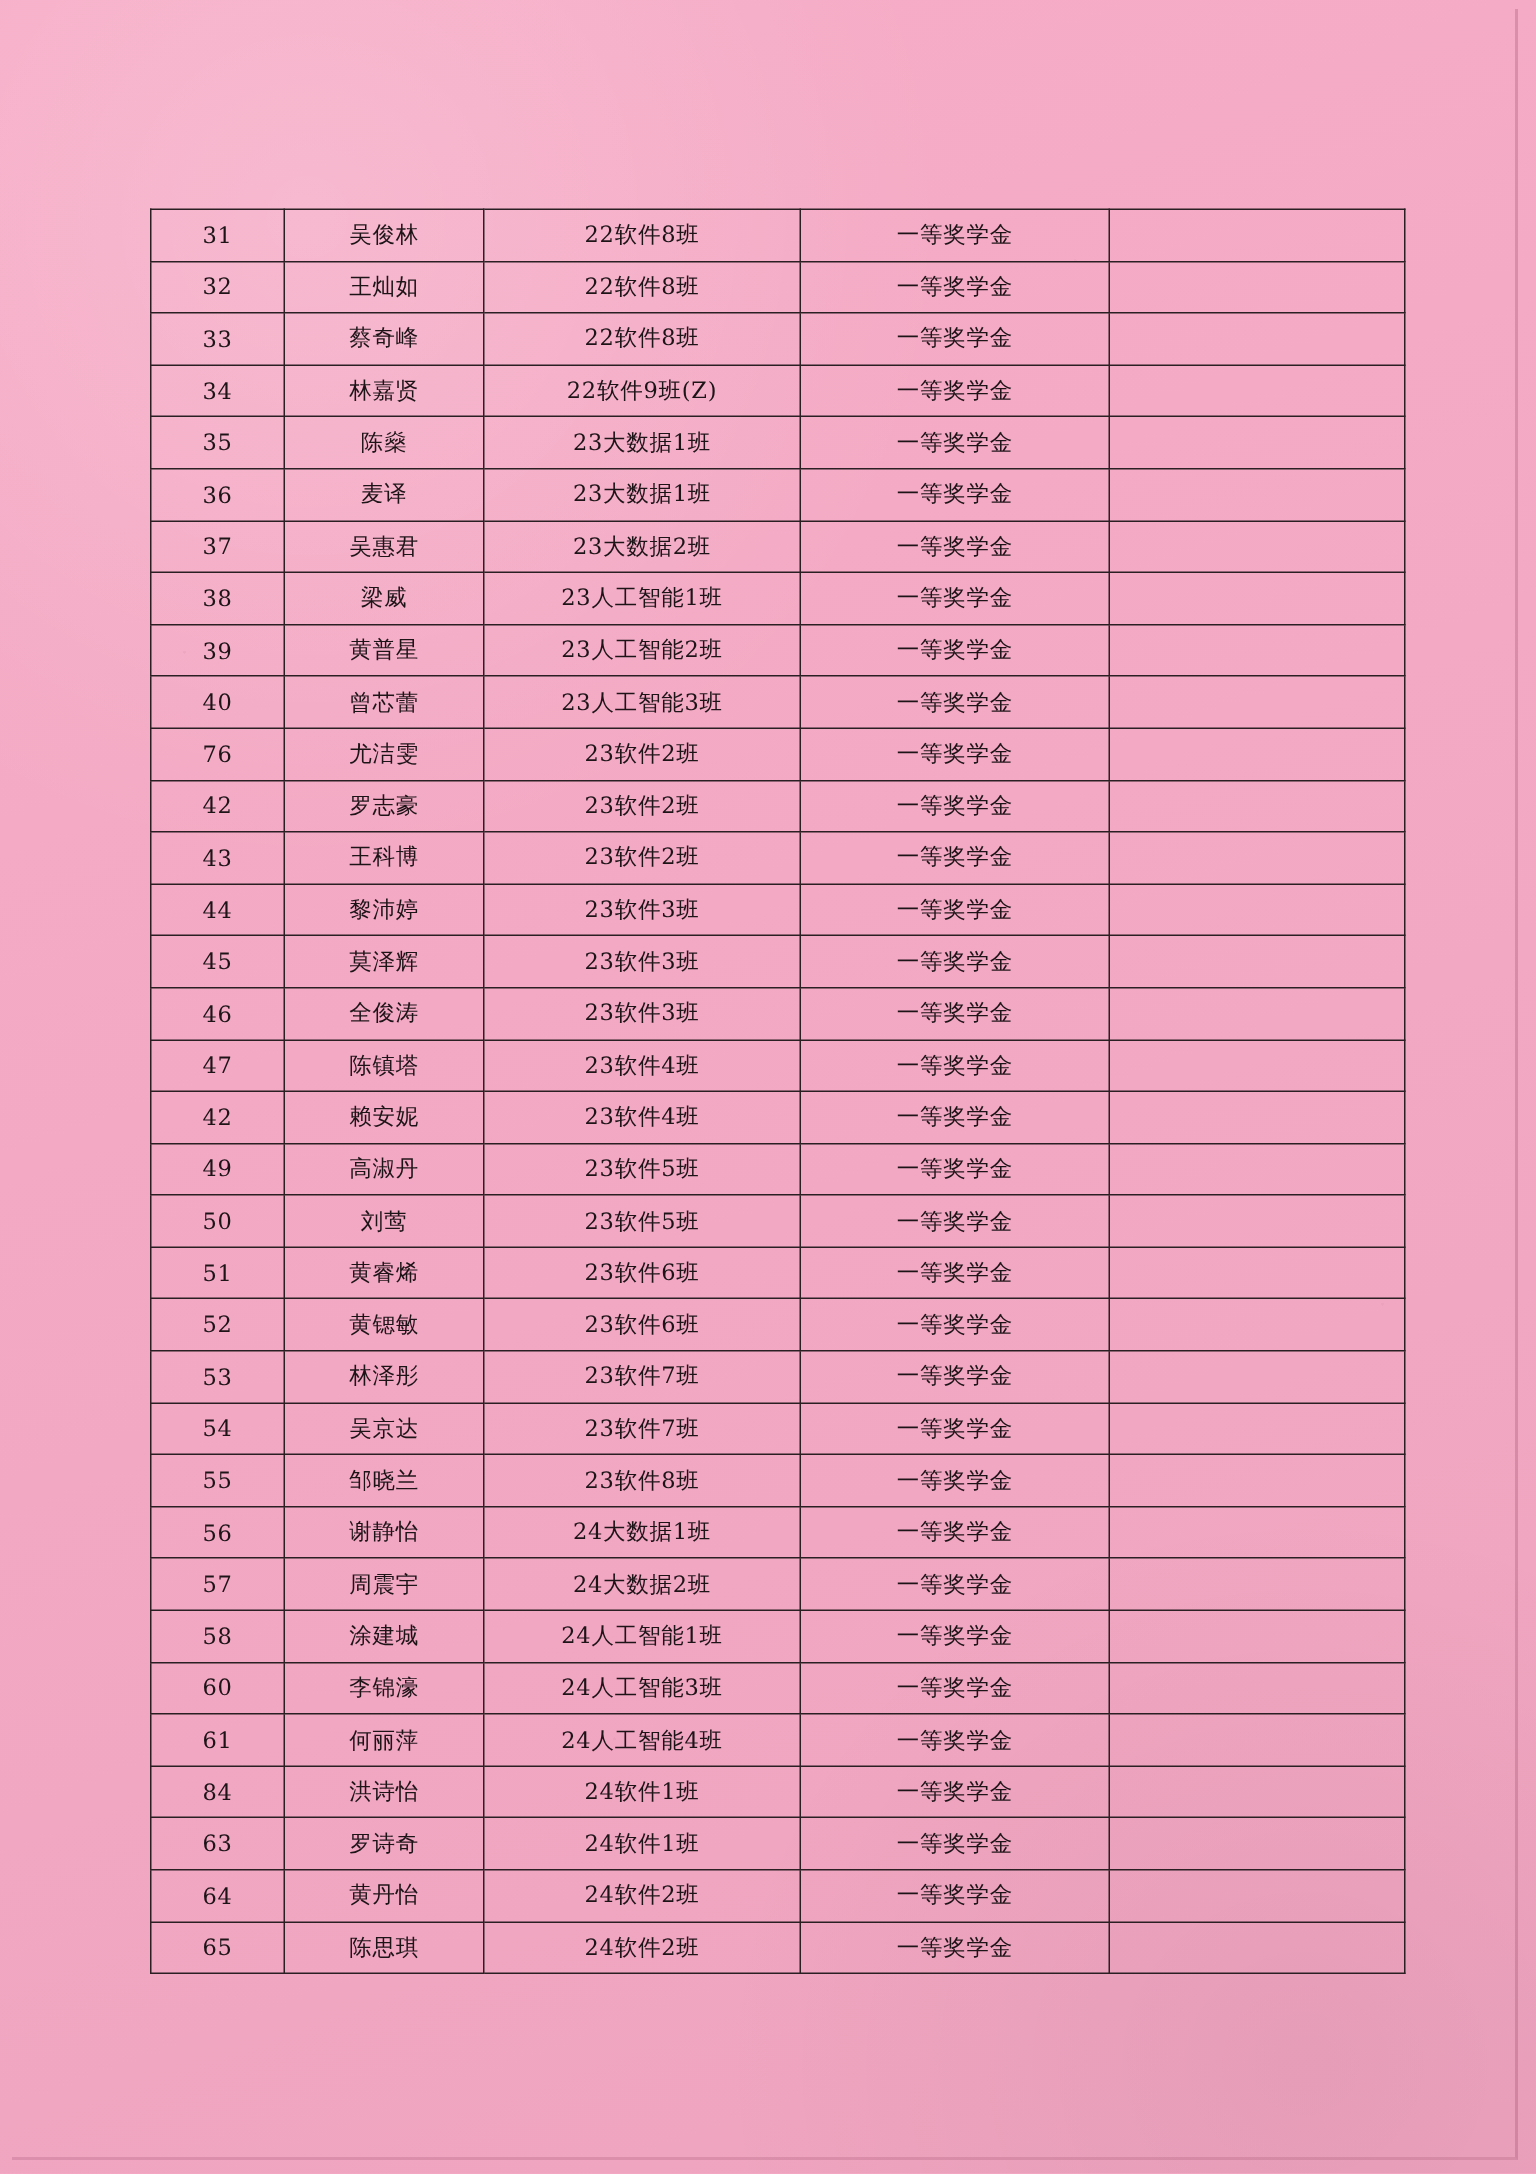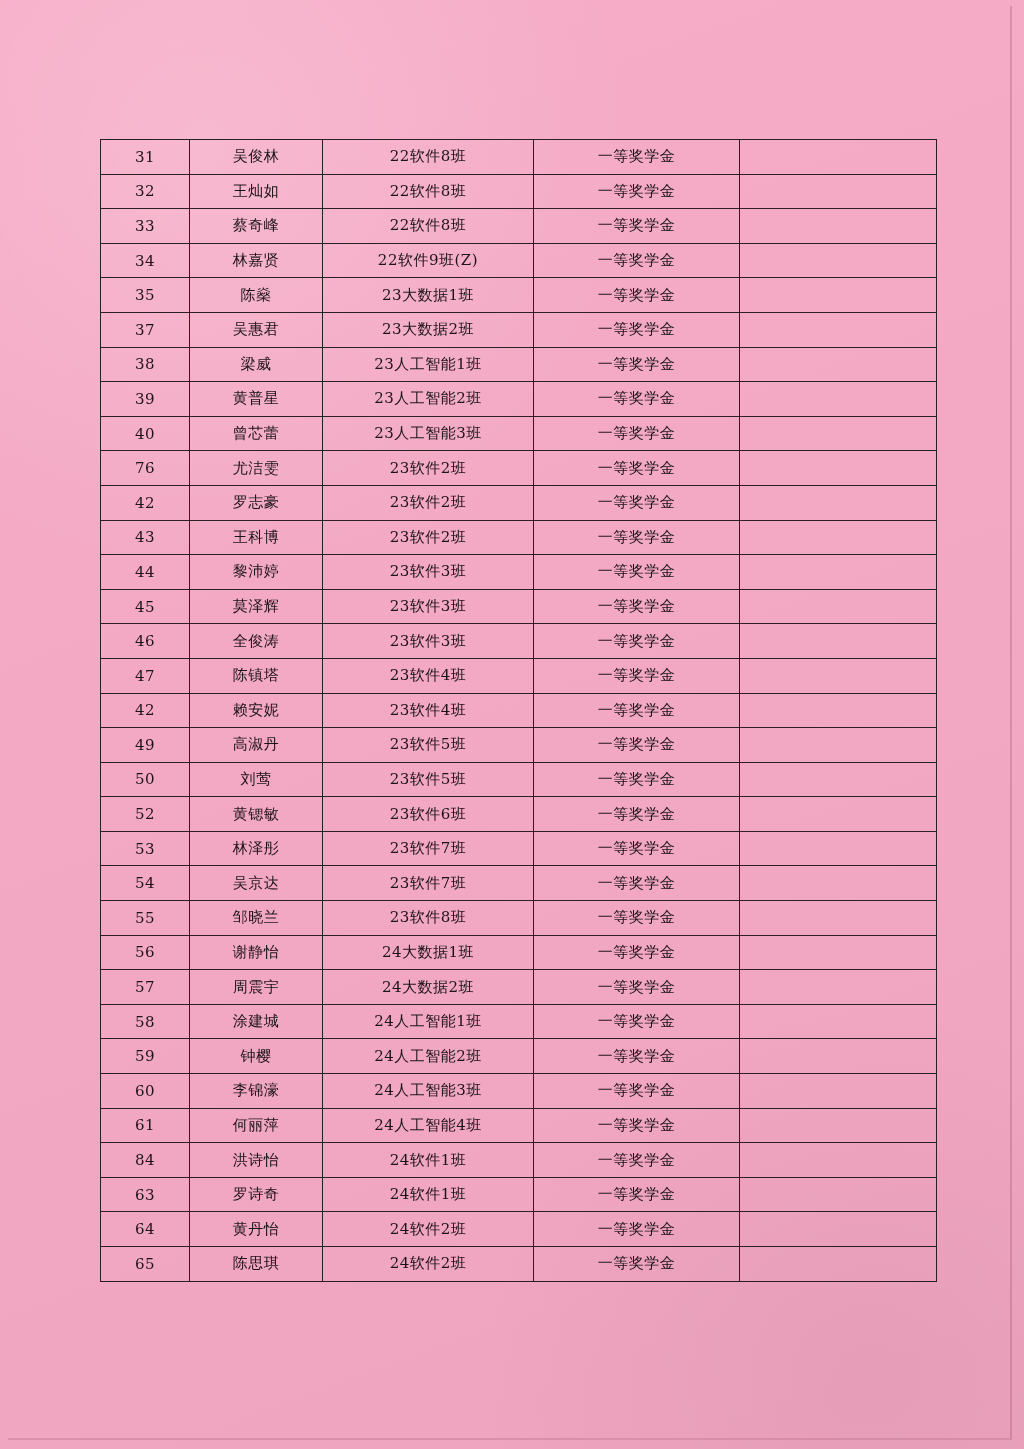--- a/index.html
+++ b/index.html
@@ -113,20 +113,27 @@
           <td class="col-note"></td>
         </tr>
         <tr>
           <td class="col-index">35</td>
           <td class="col-name">陈燊</td>
           <td class="col-class">23大数据1班</td>
           <td class="col-award">一等奖学金</td>
           <td class="col-note"></td>
         </tr>
         <tr>
+          <td class="col-index">36</td>
+          <td class="col-name">麦译</td>
+          <td class="col-class">23大数据1班</td>
+          <td class="col-award">一等奖学金</td>
+          <td class="col-note"></td>
+        </tr>
+        <tr>
           <td class="col-index">37</td>
           <td class="col-name">吴惠君</td>
           <td class="col-class">23大数据2班</td>
           <td class="col-award">一等奖学金</td>
           <td class="col-note"></td>
         </tr>
         <tr>
           <td class="col-index">38</td>
           <td class="col-name">梁威</td>
           <td class="col-class">23人工智能1班</td>
@@ -211,20 +218,27 @@
           <td class="col-note"></td>
         </tr>
         <tr>
           <td class="col-index">50</td>
           <td class="col-name">刘莺</td>
           <td class="col-class">23软件5班</td>
           <td class="col-award">一等奖学金</td>
           <td class="col-note"></td>
         </tr>
         <tr>
+          <td class="col-index">51</td>
+          <td class="col-name">黄睿烯</td>
+          <td class="col-class">23软件6班</td>
+          <td class="col-award">一等奖学金</td>
+          <td class="col-note"></td>
+        </tr>
+        <tr>
           <td class="col-index">52</td>
           <td class="col-name">黄锶敏</td>
           <td class="col-class">23软件6班</td>
           <td class="col-award">一等奖学金</td>
           <td class="col-note"></td>
         </tr>
         <tr>
           <td class="col-index">53</td>
           <td class="col-name">林泽彤</td>
           <td class="col-class">23软件7班</td>
@@ -256,27 +270,20 @@
           <td class="col-index">57</td>
           <td class="col-name">周震宇</td>
           <td class="col-class">24大数据2班</td>
           <td class="col-award">一等奖学金</td>
           <td class="col-note"></td>
         </tr>
         <tr>
           <td class="col-index">58</td>
           <td class="col-name">涂建城</td>
           <td class="col-class">24人工智能1班</td>
-          <td class="col-award">一等奖学金</td>
-          <td class="col-note"></td>
-        </tr>
-        <tr>
-          <td class="col-index">59</td>
-          <td class="col-name">钟樱</td>
-          <td class="col-class">24人工智能2班</td>
           <td class="col-award">一等奖学金</td>
           <td class="col-note"></td>
         </tr>
         <tr>
           <td class="col-index">60</td>
           <td class="col-name">李锦濠</td>
           <td class="col-class">24人工智能3班</td>
           <td class="col-award">一等奖学金</td>
           <td class="col-note"></td>
         </tr>

